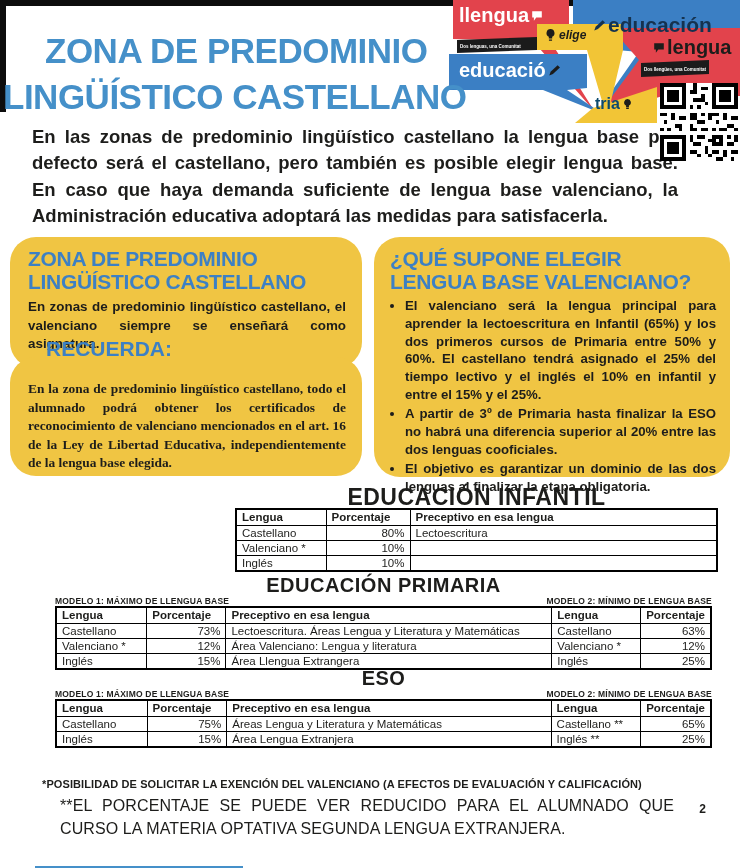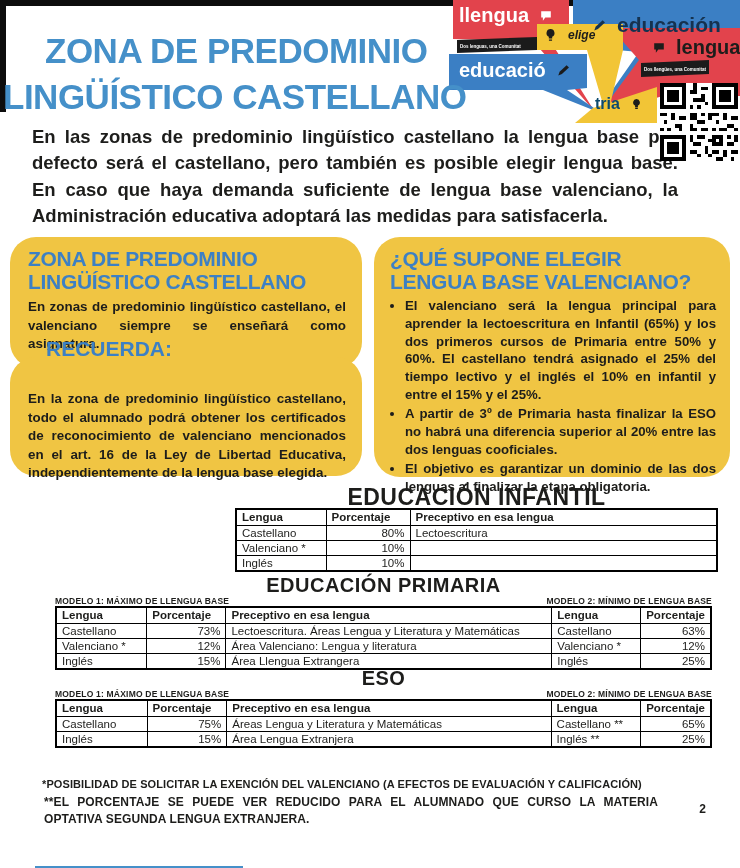--- a/index.html
+++ b/index.html
@@ -15,21 +15,21 @@
                 color:#4590c9; font-weight:900; font-size:35px; letter-spacing:-0.5px; line-height:1.32; }
   .main-title .l1 { padding-left:45px; }
   .main-title .l2 { padding-left:3px; }
 
   .intro { position:absolute; left:8px; top:124px; width:646px; z-index:3;
            font-size:18.5px; font-weight:bold; line-height:1.42; text-align:justify;margin-left:24px; }
 
   
   .logo-cluster { position:absolute; left:445px; top:0; width:295px; height:128px; z-index:2; }
   .logo-cluster svg.shapes { position:absolute; left:0; top:0; }
-  .logo-text { position:absolute; font-weight:800; white-space:nowrap; display:flex; align-items:center; gap:11px; }
+  .logo-text { position:absolute; font-weight:800; white-space:nowrap; display:flex; align-items:center; gap:2px; }
   .lt-llengua  { left:14px;  top:4px;  font-size:20px; color:#fff; }
   .lt-educacion{ left:148px; top:7px;  font-size:21px; color:#15324f;margin-top:6px; }
   .lt-elige    { left:99px;  top:28px; font-size:12px; color:#1d1d1b;font-style:italic; }
   .lt-lengua   { left:208px; top:36px; font-size:20px; color:#1d1d1b; }
   .lt-educacio { left:14px;  top:59px; font-size:20px; color:#fff; }
   .lt-tria     { left:150px; top:95px; font-size:16px; color:#0c4a6e; }
   .ribbon { position:absolute; color:#fff; font-size:5px; font-weight:bold; white-space:nowrap;
             transform:scale(0.9); transform-origin:left top; }
   .rb1 { left:15px;  top:43px; }
   .rb2 { left:199px; top:66px; }
@@ -66,22 +66,22 @@
   .t-primaria { left:55px; top:606px; width:657px; }
   .t-eso      { left:55px; top:699px; width:657px; }
   .dtable th, .dtable td { border:1px solid #000; font-size:11.5px; padding:1px 5px; text-align:left; white-space:nowrap; overflow:hidden; }
   .dtable th { font-weight:bold; height:16px; }
   .dtable td { font-weight:normal; height:15px; }
   .dtable td.pct { text-align:right; }
 
   
   .footnote1 { position:absolute; left:42px; top:778px; width:662px;
                font-size:11px; font-weight:bold; letter-spacing:0.1px; z-index:3; }
-  .footnote2 { position:absolute; left:44px; top:794px; width:614px;
-               font-size:12px; font-weight:bold; letter-spacing:0.1px; line-height:1.45;
+  .footnote2 { position:absolute; left:60px; top:794px; width:614px;
+               font-size:16px; font-weight:normal; letter-spacing:0.1px; line-height:1.45;
                text-align:justify; z-index:3; }
   .page-number { position:absolute; left:666px; top:802px; width:40px; text-align:right;
                  font-size:12px; font-weight:bold; z-index:3; }
   .bottom-line { position:absolute; left:35px; bottom:0; width:208px; height:2px; background:#4590c9; z-index:3; }
 </style>
 </head>
 <body>
 
 <div class="page">
 
@@ -214,21 +214,21 @@
   <div class="ybox box-zona">
     <div class="ybox-title">
       <div>ZONA DE PREDOMINIO</div>
       <div>LINGÜÍSTICO CASTELLANO</div>
     </div>
     <div class="ybox-body">En zonas de predominio lingüístico castellano, el valenciano siempre se enseñará como asignatura.</div>
   </div>
 
   <div class="recuerda-title">RECUERDA:</div>
   <div class="ybox box-recuerda">
-    <div class="ybox-body" style="margin-top:22px;">En la zona de predominio lingüístico castellano, todo el alumnado podrá obtener los certificados de reconocimiento de valenciano mencionados en el art. 16 de la Ley de Libertad Educativa, independientemente de la lengua base elegida.</div>
+    <div class="ybox-body" style="margin-top:12px;font-family:Liberation Serif, serif;">En la zona de predominio lingüístico castellano, todo el alumnado podrá obtener los certificados de reconocimiento de valenciano mencionados en el art. 16 de la Ley de Libertad Educativa, independientemente de la lengua base elegida.</div>
   </div>
 
   <div class="ybox box-que">
     <div class="ybox-title">
       <div>¿QUÉ SUPONE ELEGIR</div>
       <div>LENGUA BASE VALENCIANO?</div>
     </div>
     <ul class="bullets">
       <li>El valenciano será la lengua principal para aprender la lectoescritura en Infantil (65%) y los dos primeros cursos de Primaria entre 50% y 60%. El castellano tendrá asignado el 25% del tiempo lectivo y el inglés el 10% en infantil y entre el 15% y el 25%.</li>
       <li>A partir de 3º de Primaria hasta finalizar la ESO no habrá una diferencia superior al 20% entre las dos lenguas cooficiales.</li>

